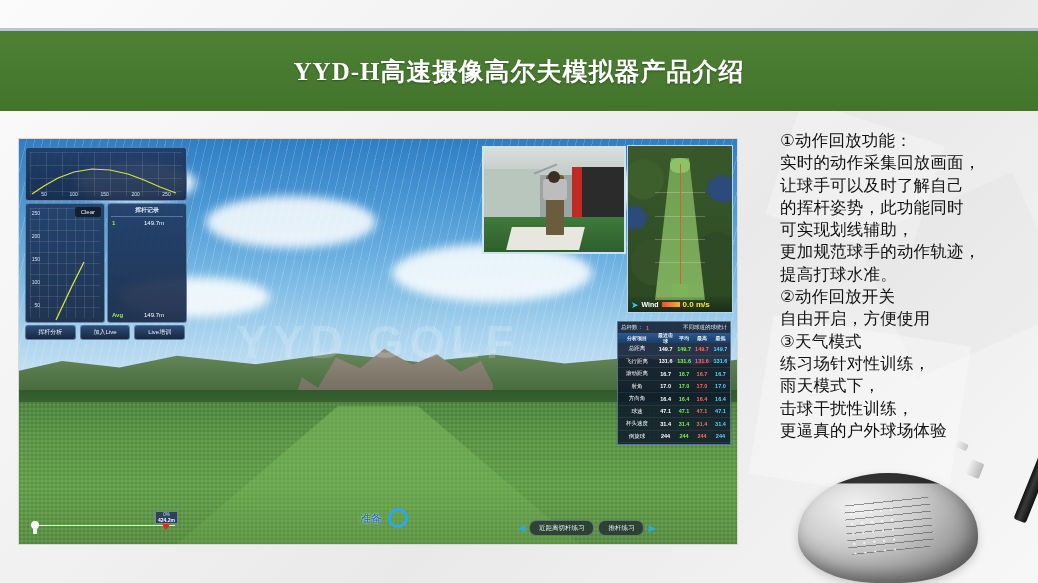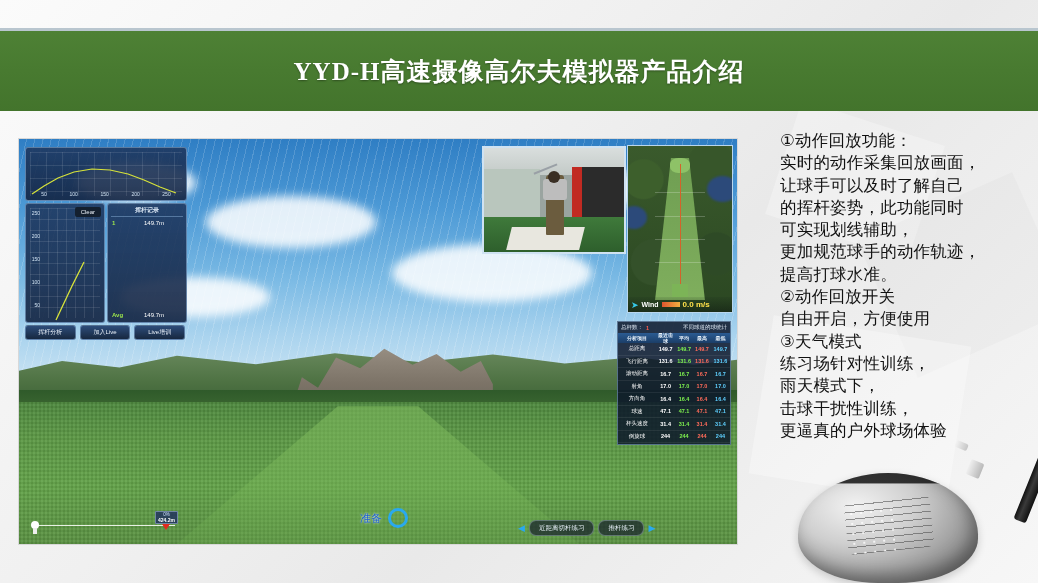--- a/index.html
+++ b/index.html
@@ -215,20 +215,21 @@
     <div class="cloud" style="left:26%;top:14%;width:170px;height:52px;"></div>
     <div class="cloud" style="left:52%;top:26%;width:200px;height:58px;"></div>
     <div class="cloud" style="left:14%;top:34%;width:150px;height:40px;"></div>
     <div class="cloud" style="left:72%;top:8%;width:130px;height:36px;"></div>
     <div class="rain"></div>
     <div class="hills"></div>
     <div class="cliff"></div>
     <div class="treeline"></div>
     <div class="grass"></div>
     <div class="fairway"></div>
+    <div class="wm">YYD GOLF</div>
 
     <div class="panel graph-top">
       <div class="grid"></div>
       <svg width="160" height="52" style="position:absolute;left:0;top:0;">
         <polyline points="6,46 18,38 32,30 48,24 66,21 84,22 102,26 118,32 134,39 150,45" fill="none" stroke="#d7e33a" stroke-width="1.2"></polyline>
       </svg>
       <div class="axis-row">
         <span>50</span>
         <span>100</span>
         <span>150</span>

